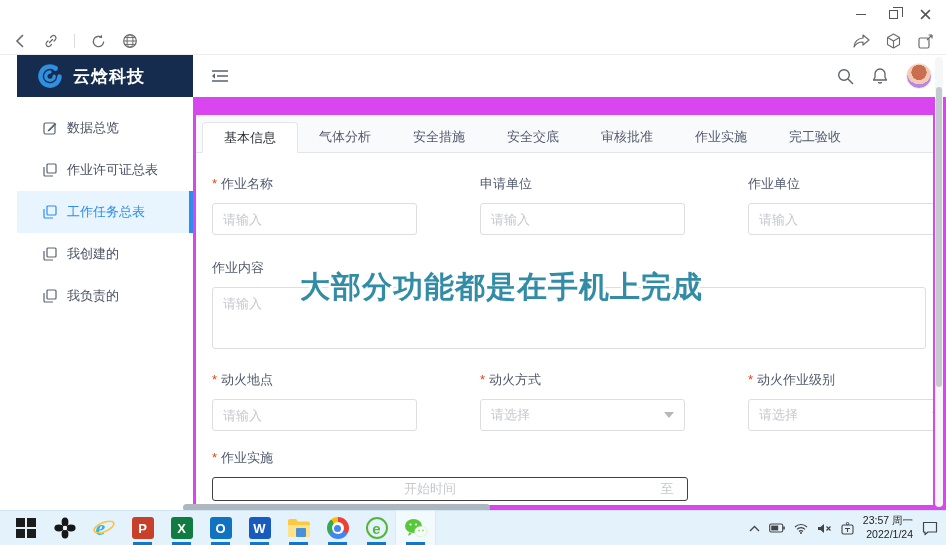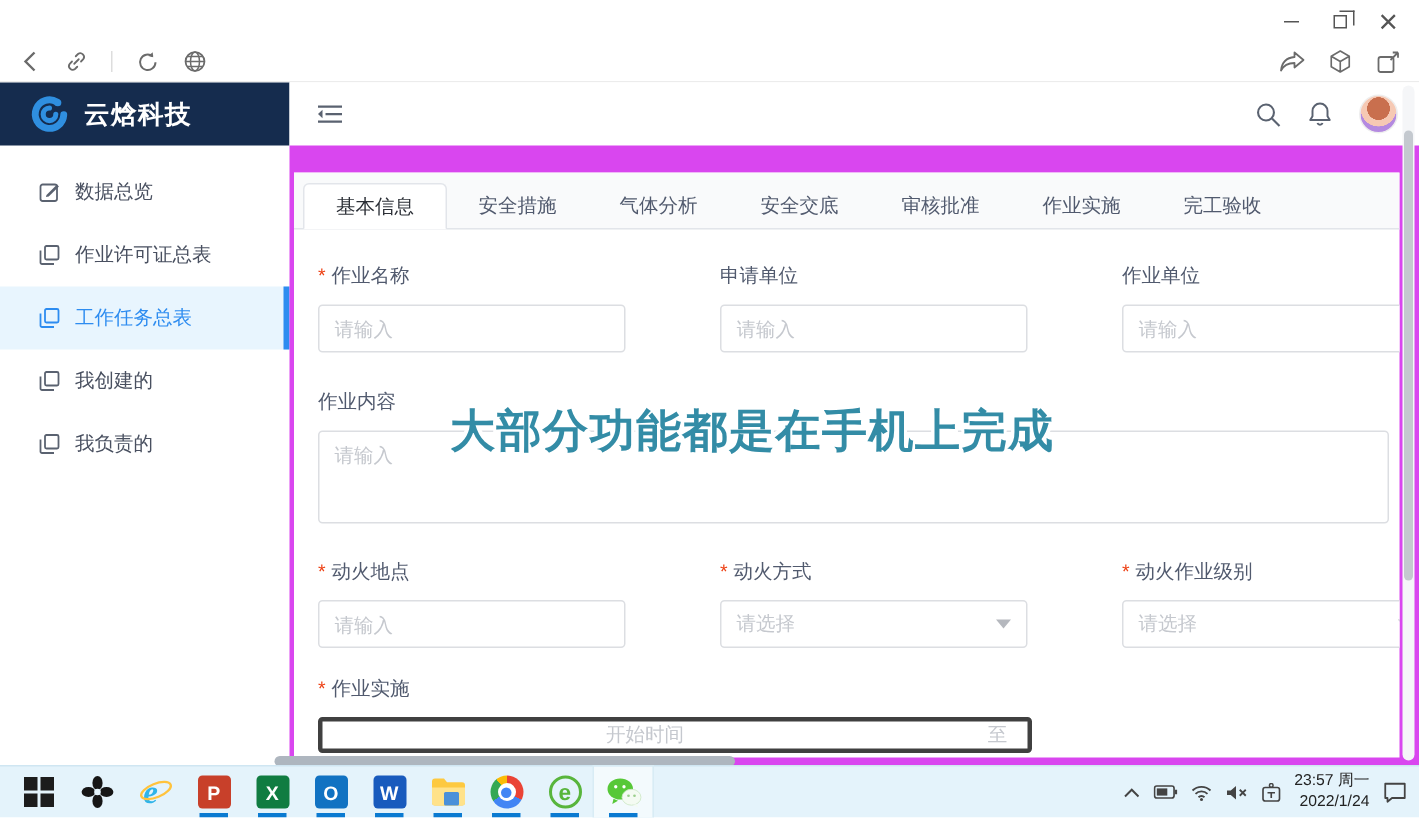--- a/index.html
+++ b/index.html
@@ -18,21 +18,21 @@
   .toolbar { position:absolute; top:28px; left:0; right:0; height:27px; background:#fff;
     border-bottom:1px solid #ececec; display:flex; align-items:center; padding:0 10px; }
   .tb-left { display:flex; align-items:center; gap:14px; }
   .tb-right { margin-left:auto; display:flex; align-items:center; gap:14px; padding-right:2px; }
   .tb-ic { display:flex; align-items:center; justify-content:center; width:18px; height:18px; }
   .tb-sep { width:1px; height:14px; background:#ddd; }
 
   
   .app { position:absolute; top:55px; left:0; right:0; height:455px; background:#fff; }
 
-  .sidebar { position:absolute; top:0; left:0; width:193px; height:455px; background:#fff; }
+  .sidebar { position:absolute; top:0; left:0; width:193px; height:455px; background:#fff;padding-left:17px; }
   .brand { height:42px; background:#152c4e; display:flex; align-items:center; padding-left:20px; gap:10px; }
   .brand-title { color:#fff; font-size:17px; font-weight:bold; letter-spacing:1px; }
   .menu { padding-top:10px; }
   .menu-item { height:42px; display:flex; align-items:center; padding-left:26px; gap:10px;
     font-size:13px; color:#495060; cursor:pointer; position:relative; }
   .menu-item svg { flex:0 0 auto; }
   .menu-item.active { background:#e8f5fe; color:#2d8cf0; }
   .menu-item.active::after { content:""; position:absolute; right:0; top:0; bottom:0; width:4px; background:#2d8cf0; }
 
   .main { position:absolute; top:0; left:193px; right:0; height:455px; }
@@ -61,21 +61,21 @@
   .inp { width:205px; height:32px; border:1px solid #dcdee2; border-radius:3px; background:#fff;
     font-size:13px; color:#515a6e; padding:0 10px; outline:none; }
   .inp::placeholder, .ta::placeholder { color:#c5c8ce; }
   .sel { width:205px; height:32px; border:1px solid #dcdee2; border-radius:3px; background:#fff;
     display:flex; align-items:center; padding:0 10px; font-size:13px; color:#c5c8ce; justify-content:space-between; cursor:pointer;gap:34px; }
   .caret { width:0; height:0; border-left:5px solid transparent; border-right:5px solid transparent;
     border-top:6px solid #b5b8be; }
   .ta { width:714px; height:62px; border:1px solid #dcdee2; border-radius:3px; resize:none;
     font-size:13px; color:#515a6e; padding:7px 10px; outline:none;
     font-family:"Liberation Sans","DejaVu Sans",sans-serif; }
-  .range { width:476px; height:24px; border:3px solid #404040; border-radius:3px; background:#fff;
+  .range { width:476px; height:24px; border:1px solid #404040; border-radius:3px; background:#fff;
     display:flex; align-items:center; font-size:13px; color:#c5c8ce; cursor:pointer; }
   .range span { flex:1; text-align:center; }
   .range .sep { flex:0 0 40px; color:#c5c8ce; }
 
   .watermark { position:absolute; left:104px; top:152px; font-size:30px; font-weight:bold; color:#338CA6;
     letter-spacing:1px; white-space:nowrap;
     text-shadow:-2px -2px 0 #fff, 2px -2px 0 #fff, -2px 2px 0 #fff, 2px 2px 0 #fff, 0 2px 0 #fff, 0 -2px 0 #fff, 2px 0 0 #fff, -2px 0 0 #fff;
     pointer-events:none; }
 
   .v-scrollbar { position:absolute; top:2px; right:3px; width:8px; height:450px; background:#f5f6f8; border-radius:4px; }
@@ -235,22 +235,22 @@
               </svg>
           </div>
           <div class="avatar"></div>
         </div>
       </div>
 
       <div class="content">
         <div class="card">
           <div class="tabs-bar">
             <div class="tab active">基本信息</div>
+            <div class="tab">气体分析</div>
             <div class="tab">安全措施</div>
-            <div class="tab">气体分析</div>
             <div class="tab">安全交底</div>
             <div class="tab">审核批准</div>
             <div class="tab">作业实施</div>
             <div class="tab">完工验收</div>
           </div>
 
           <div class="form">
 
             <div class="frow" style="margin-bottom:24px;">
               <div class="fcol">

